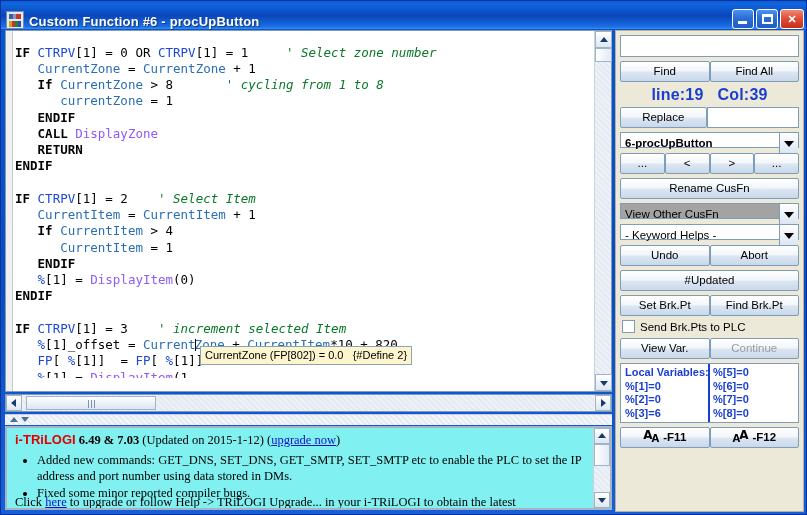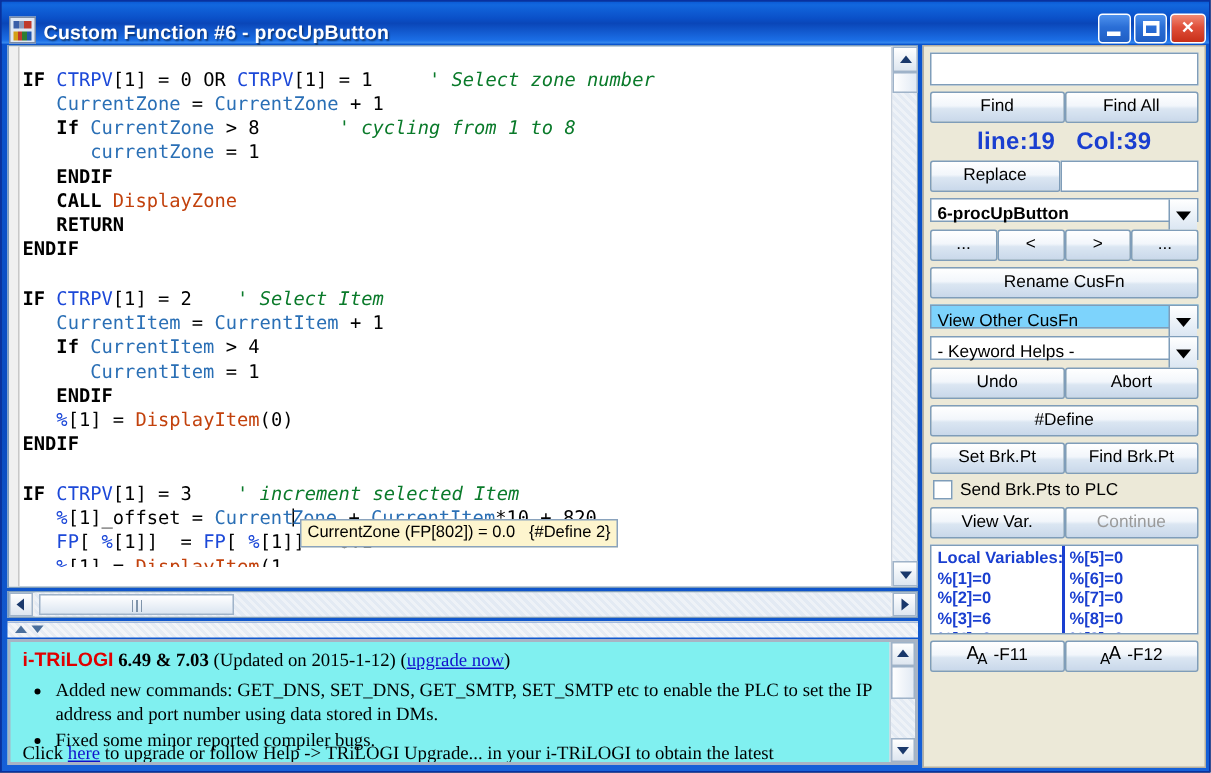--- a/index.html
+++ b/index.html
@@ -79,21 +79,21 @@
     position: absolute; left: 9px; top: 1px; right: 18px; bottom: 1px;
     overflow: hidden;
     font-family: "DejaVu Sans Mono", monospace;
     font-size: 12.5px; line-height: 16.25px;
     white-space: pre;
     color: #000;
   }
   .kw    { color: #000000; font-weight: bold; }
   .var   { color: #2a6fb5; }
   .blue  { color: #1c48d8; }
-  .fn    { color: #c2410c; text-align: right; }
+  .fn    { color: #8b5cf6; text-align: right; }
   .cmt   { color: #0a7a2a; font-style: italic; }
   .num   { color: #000000; }
   .caret { display:inline-block; width:0; border-left:1px solid #000; height:12px;
            vertical-align:-2px; margin:0 -1px; }
   
   .vscroll {
     position: absolute; right: 0px; top: 0px; width: 17px; bottom: 0px;
     background: #f1f1f1; border-left: 1px solid #c9d2dd; box-sizing: border-box;
   }
   .vscroll .track { position:absolute; top:17px; bottom:17px; left:0; right:0;
@@ -211,38 +211,38 @@
   .combo .carrow {
     position:absolute; right:0; top:0; width:19px; height:20px;
     background: linear-gradient(to bottom,#ffffff,#dbe6f2);
     border-left: 1px solid #7f9db9; box-sizing:border-box;
   }
   .combo .carrow i {
     position:absolute; left:50%; top:50%; margin:-2px 0 0 -5px; width:0; height:0;
     border-left:5px solid transparent; border-right:5px solid transparent; border-top:6px solid #000;
   }
   .combo.fn-combo .cval { font-weight: bold; }
-  .combo.green { background:#7dd3fc; }
+  .combo.green { background:#a3a3a3; }
   .combo.green .cval { color:#000; }
   .combo.plain { background:#ffffff; }
   .wide-btn { width: 100%; margin-bottom: 4px; }
   .chkrow { display:flex; align-items:center; gap:5px; margin: 4px 0 5px 2px; font-size:11.5px; }
   .chkbox { width:13px; height:13px; background:#fff; border:1px solid #7f9db9; box-sizing:border-box; }
   #varbox {
     background:#ffffff; border:1px solid #7f9db9; box-sizing:border-box;
     height: 60px; margin-top: 3px; margin-bottom: 4px;
     position: relative; font-size: 11px; color:#1a3fd0; font-weight:bold;
     font-family:"Liberation Sans",sans-serif;
     overflow:hidden;
   }
   #varbox .col { position:absolute; top:2px; line-height:13.5px; }
   #varbox .col.c1 { left:4px; }
   #varbox .col.c2 { left:92px; }
   #varbox .divider { position:absolute; left:87px; top:0; bottom:0; width:2px; background:#1a3fd0; }
-  .fkey { display:flex; align-items:center; justify-content:center; gap:5px; font-weight:normal; font-size:11.5px; }
+  .fkey { display:flex; align-items:center; justify-content:center; gap:5px; font-weight:bold; font-size:11.5px; }
   .fkey .gl { font-family:"DejaVu Sans", sans-serif; font-size: 12px; letter-spacing:-1px; }
 </style>
 </head>
 <body>
 
 <div id="app">
 
   <div id="titlebar">
     <div class="tb-icon"></div>
     <div id="title-text">Custom Function #6 - procUpButton</div>
@@ -392,21 +392,21 @@
         <span class="carrow">
             <i></i>
           </span>
       </div>
 
       <div class="row">
         <div class="btn">Undo</div>
         <div class="btn">Abort</div>
       </div>
 
-      <div class="btn wide-btn">#Define</div>
+      <div class="btn wide-btn">#Updated</div>
 
       <div class="row">
         <div class="btn">Set Brk.Pt</div>
         <div class="btn">Find Brk.Pt</div>
       </div>
 
       <div class="chkrow">
         <span class="chkbox"></span>
         <span>Send Brk.Pts to PLC</span>
       </div>

